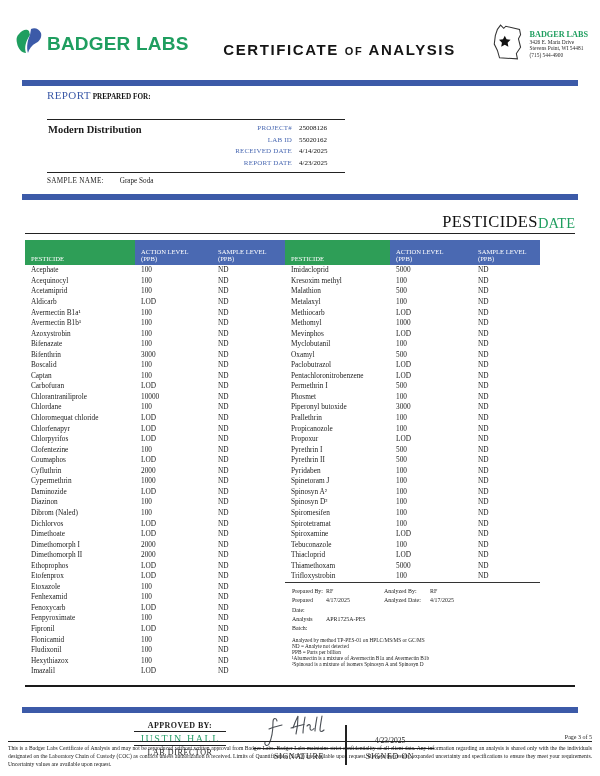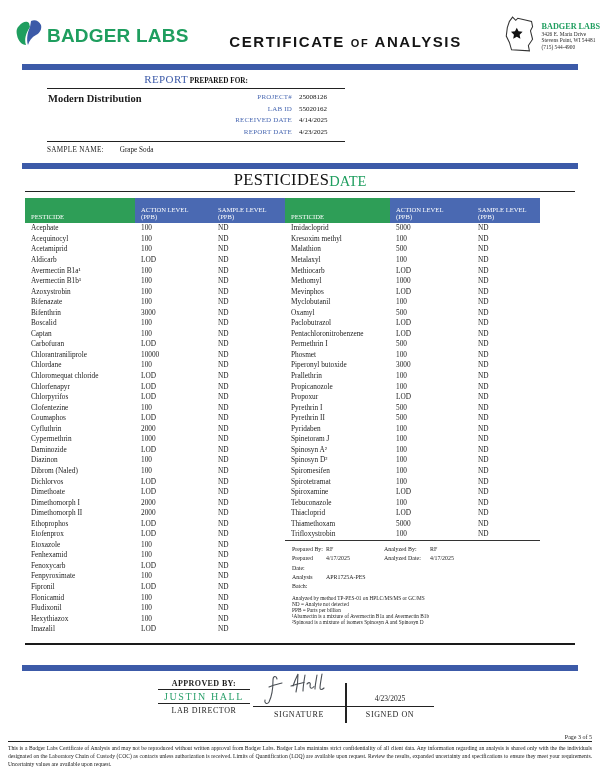--- a/index.html
+++ b/index.html
@@ -1,50 +1,50 @@
 <!DOCTYPE html>
 <html><head>
 <meta charset="utf-8">
 <style>
   * { margin:0; padding:0; box-sizing:border-box; }
   html,body { width:600px; height:776px; overflow:hidden; }
   body { background:#ffffff; font-family:"Liberation Serif", serif; color:#1c1c1c; position:relative; }
   .page { width:600px; height:776px; position:relative; background:#fff; }
 
   
-  .header { display:flex; align-items:center; justify-content:space-between; padding:13px 0 5px 16px; height:64px; }
+  .header { display:flex; align-items:center; justify-content:space-between; padding:13px 12px 5px 16px; height:80px; }
   .logo { display:flex; align-items:center; gap:5px; }
   .logo-text { font-family:"Liberation Sans", sans-serif; font-weight:bold; font-size:19px; color:#1f9e5f; letter-spacing:0.2px; }
   .doc-title { font-family:"Liberation Sans", sans-serif; font-weight:bold; font-size:15px; letter-spacing:1.6px; color:#151515; margin-top:10px; }
   .doc-title .of { font-size:11px; }
   .addr-box { display:flex; align-items:center; gap:3px; }
   .addr-text { line-height:6.6px; }
   .addr-name { color:#1f9e5f; font-weight:bold; font-size:8.2px; line-height:9px; }
   .addr-line { font-size:5.4px; color:#2a2a2a; }
 
   .bar { height:6px; background:#3c5aa8; margin:0 22px; }
 
   
   .report-wrap { margin:3px 0 0 47px; width:298px; font-size:7px; }
-  .report-head { border-bottom:1px solid #222; padding-bottom:3px;text-align:center; }
+  .report-head { border-bottom:1px solid #222; padding-bottom:18px; }
   .report-word { color:#3c5aa8; font-size:11px; letter-spacing:0.4px; }
   .prepared-for { font-weight:bold; font-size:7.2px; color:#111; }
   .report-body { position:relative; border-bottom:1px solid #222; padding:3px 0 3px 0; }
   .client-name { position:absolute; left:1px; top:4px; font-weight:bold; font-size:10.5px; }
   .info-row { display:flex; justify-content:flex-end; line-height:11.6px; }
   .info-label { color:#4a69b2; text-align:right; letter-spacing:0.2px; }
   .info-value { width:46px; margin-left:7px; color:#111; }
   .sample-row { padding-top:4px; font-size:7.2px; }
   .sample-label { letter-spacing:0.3px; }
   .sample-value { margin-left:14px; }
 
   .bar2 { margin-top:9px; }
 
   
-  .section-title-row { display:flex; justify-content:center; align-items:flex-end; margin:1px 25px 0 25px; border-bottom:1.6px solid #222; padding-bottom:1px; }
+  .section-title-row { display:flex; justify-content:flex-end; align-items:flex-end; margin:12px 25px 0 25px; border-bottom:1.6px solid #222; padding-bottom:1px; }
   .section-title { font-size:16.5px; letter-spacing:0.4px; color:#111; }
   .pass { color:#1f9e5f; font-size:14.5px; }
 
   
   .tables { display:flex; align-items:flex-start; margin:6px 25px 0 25px; border-bottom:2.5px solid #1a1a1a; min-height:447px; }
   table.ptable { border-collapse:collapse; table-layout:fixed; }
   table.ptable.left { width:260px; }
   table.ptable.rightt { width:255px; }
   .right-col { width:290px; }
   th { font-weight:normal; color:#ffffff; font-size:6.6px; text-align:left; vertical-align:bottom; height:25px; padding:2px 0 3px 6px; line-height:7.4px; }
@@ -59,21 +59,21 @@
   .nl1 { width:34px; }
   .nv1 { width:58px; }
   .nl2 { width:46px; }
   .nv2 { flex:1; }
   .note-lines { margin-top:3px; font-size:5.3px; line-height:6px; }
 
   .bar3 { margin-top:20px; }
 
   
   .approval { position:relative; height:58px; }
-  .approved-block { position:absolute; left:158px; top:8px; width:92px; text-align:center; }
+  .approved-block { position:absolute; left:134px; top:8px; width:92px; text-align:center; }
   .approved-by { font-weight:bold; font-size:8px; letter-spacing:0.4px; border-bottom:1.4px solid #222; padding-bottom:1px; }
   .approver { color:#2aa06b; font-size:10px; letter-spacing:1.6px; border-bottom:1.4px solid #222; padding:1px 0 1px 0; }
   .approver-title { font-size:8px; letter-spacing:0.6px; padding-top:2px; }
   .sig-area { position:absolute; left:253px; top:0; width:92px; text-align:center; }
   .sig-box { height:35px; }
   .sig-line { border-bottom:1.4px solid #222; }
   .sig-label { font-size:8px; letter-spacing:0.6px; padding-top:3px; }
   .signed-area { position:absolute; left:346px; top:0; width:88px; text-align:center; }
   .signed-date { font-size:7.5px; padding-top:23px; height:35px; }
   .vdiv { position:absolute; left:345px; top:12px; width:1.5px; height:40px; background:#222; }

